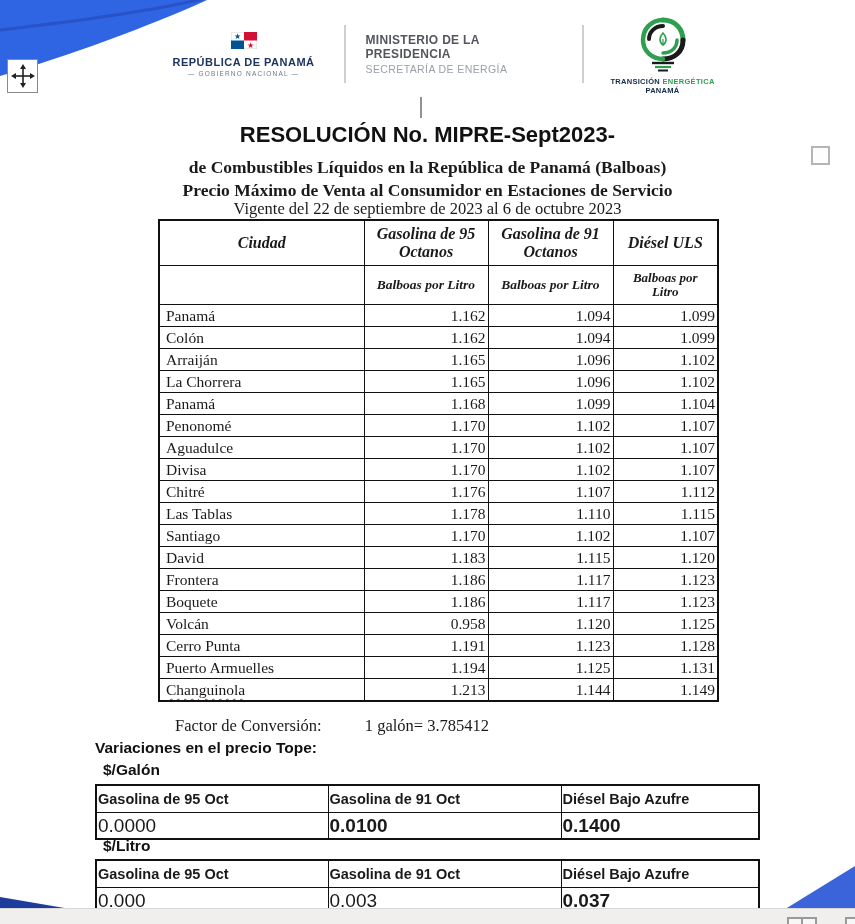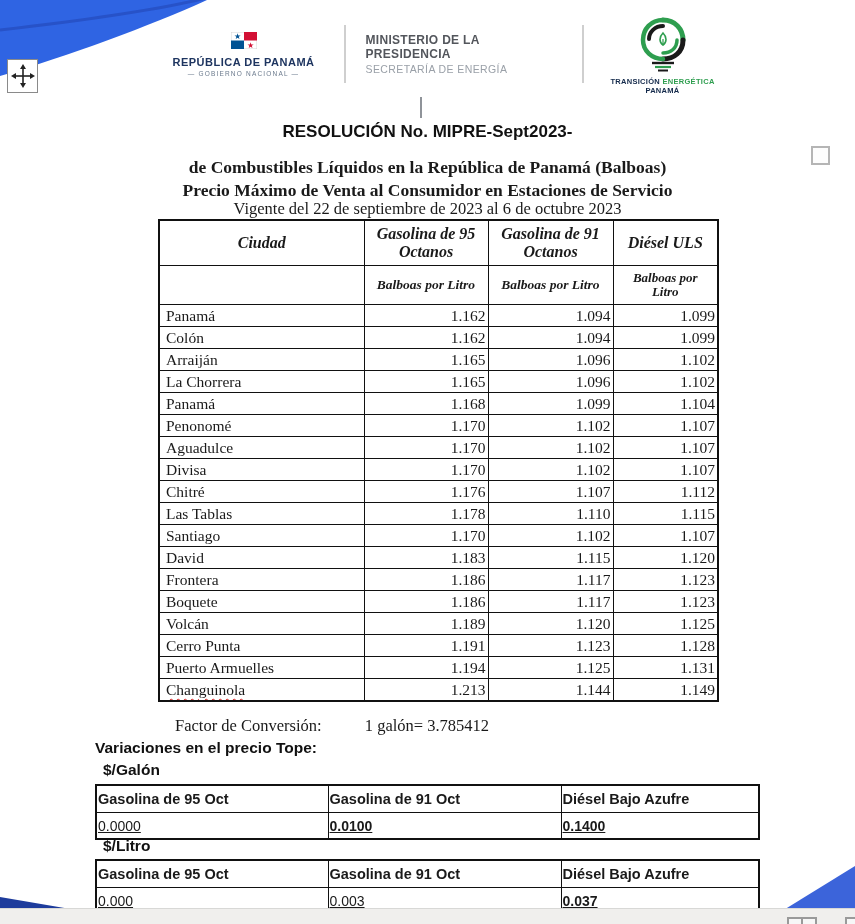--- a/index.html
+++ b/index.html
@@ -32,21 +32,21 @@
   .gov-title{font-size:11px;font-weight:bold;color:#1e3560;letter-spacing:.5px;}
   .gov-sub{font-size:6.5px;color:#6b7a8d;letter-spacing:1.2px;margin-top:2px;}
   .min-group{width:196px;text-align:left;}
   .min-l1{font-size:12px;font-weight:bold;color:#53565c;letter-spacing:.3px;}
   .min-l2{font-size:10.5px;color:#9aa0a8;letter-spacing:.4px;margin-top:2px;}
   .tep-group{width:118px;text-align:center;}
   .tep-text{font-size:7.5px;font-weight:bold;letter-spacing:.3px;line-height:1.25;}
   .tep-navy{color:#13294a;} .tep-green{color:#2e9e4f;}
   
   .res-title{position:absolute;left:0;right:0;top:122px;text-align:center;
-    font-family:"Liberation Sans",sans-serif;font-weight:bold;font-size:17px;color:#111;}
+    font-family:"Liberation Sans",sans-serif;font-weight:bold;font-size:22px;color:#111;}
   .sub-title{position:absolute;left:0;right:0;top:156px;text-align:center;
     font-weight:bold;font-size:17.5px;line-height:23px;}
   .validity{position:absolute;left:0;right:0;top:199px;text-align:center;font-size:16.5px;}
   
   .price-wrap{position:absolute;left:158px;top:219px;}
   table.price{border-collapse:collapse;table-layout:fixed;width:559px;border:2px solid #111;}
   .price th,.price td{border:1px solid #111;overflow:hidden;}
   .price .h1 th{font-size:16px;font-weight:bold;font-style:italic;height:44px;line-height:1.15;padding:0 4px;}
   .price .h2 th{font-size:13.5px;font-weight:bold;font-style:italic;height:38px;line-height:1.1;padding:0 2px;margin-top:33px;}
   .price .h2 th.narrowpad{padding:0 12px;font-size:13px;}
@@ -60,21 +60,21 @@
   .var-title{position:absolute;left:95px;top:739px;font-family:"Liberation Sans",sans-serif;
     font-weight:bold;font-size:15.5px;color:#111;}
   .unit-label{position:absolute;font-family:"Liberation Sans",sans-serif;font-weight:bold;font-size:15.5px;color:#111;}
   .lab-gal{left:103px;top:761px;} .lab-lit{left:103px;top:837px;}
   .var-wrap{position:absolute;left:95px;}
   .wrap-gal{top:784px;} .wrap-lit{top:859px;}
   table.var{border-collapse:collapse;table-layout:fixed;width:663px;border:2px solid #111;
     font-family:"Liberation Sans",sans-serif;}
   .var th,.var td{border:1.5px solid #111;text-align:left;}
   .var th{font-size:14.5px;font-weight:bold;height:24px;}
-  .var td{font-size:14px;height:23px;text-decoration:underline;}
+  .var td{font-size:19px;height:23px;}
   .var td.b{font-weight:bold;}
 </style>
 </head>
 <body>
 
 <svg class="swoosh" width="210" height="80" viewBox="0 0 210 80">
   <path d="M0,0 L207,0 C150,26 68,56 0,76 Z" fill="#2f64e3"></path>
   <path d="M0,30 C70,22 150,12 206,-2" stroke="#2752c8" stroke-width="3" fill="none"></path>
 </svg>
 
@@ -240,21 +240,21 @@
           <td class="num">1.123</td>
         </tr>
         <tr>
           <td class="city">Boquete</td>
           <td class="num">1.186</td>
           <td class="num">1.117</td>
           <td class="num">1.123</td>
         </tr>
         <tr>
           <td class="city">Volcán</td>
-          <td class="num">1.189</td>
+          <td class="num">0.958</td>
           <td class="num">1.120</td>
           <td class="num">1.125</td>
         </tr>
         <tr>
           <td class="city">Cerro Punta</td>
           <td class="num">1.191</td>
           <td class="num">1.123</td>
           <td class="num">1.128</td>
         </tr>
         <tr>

